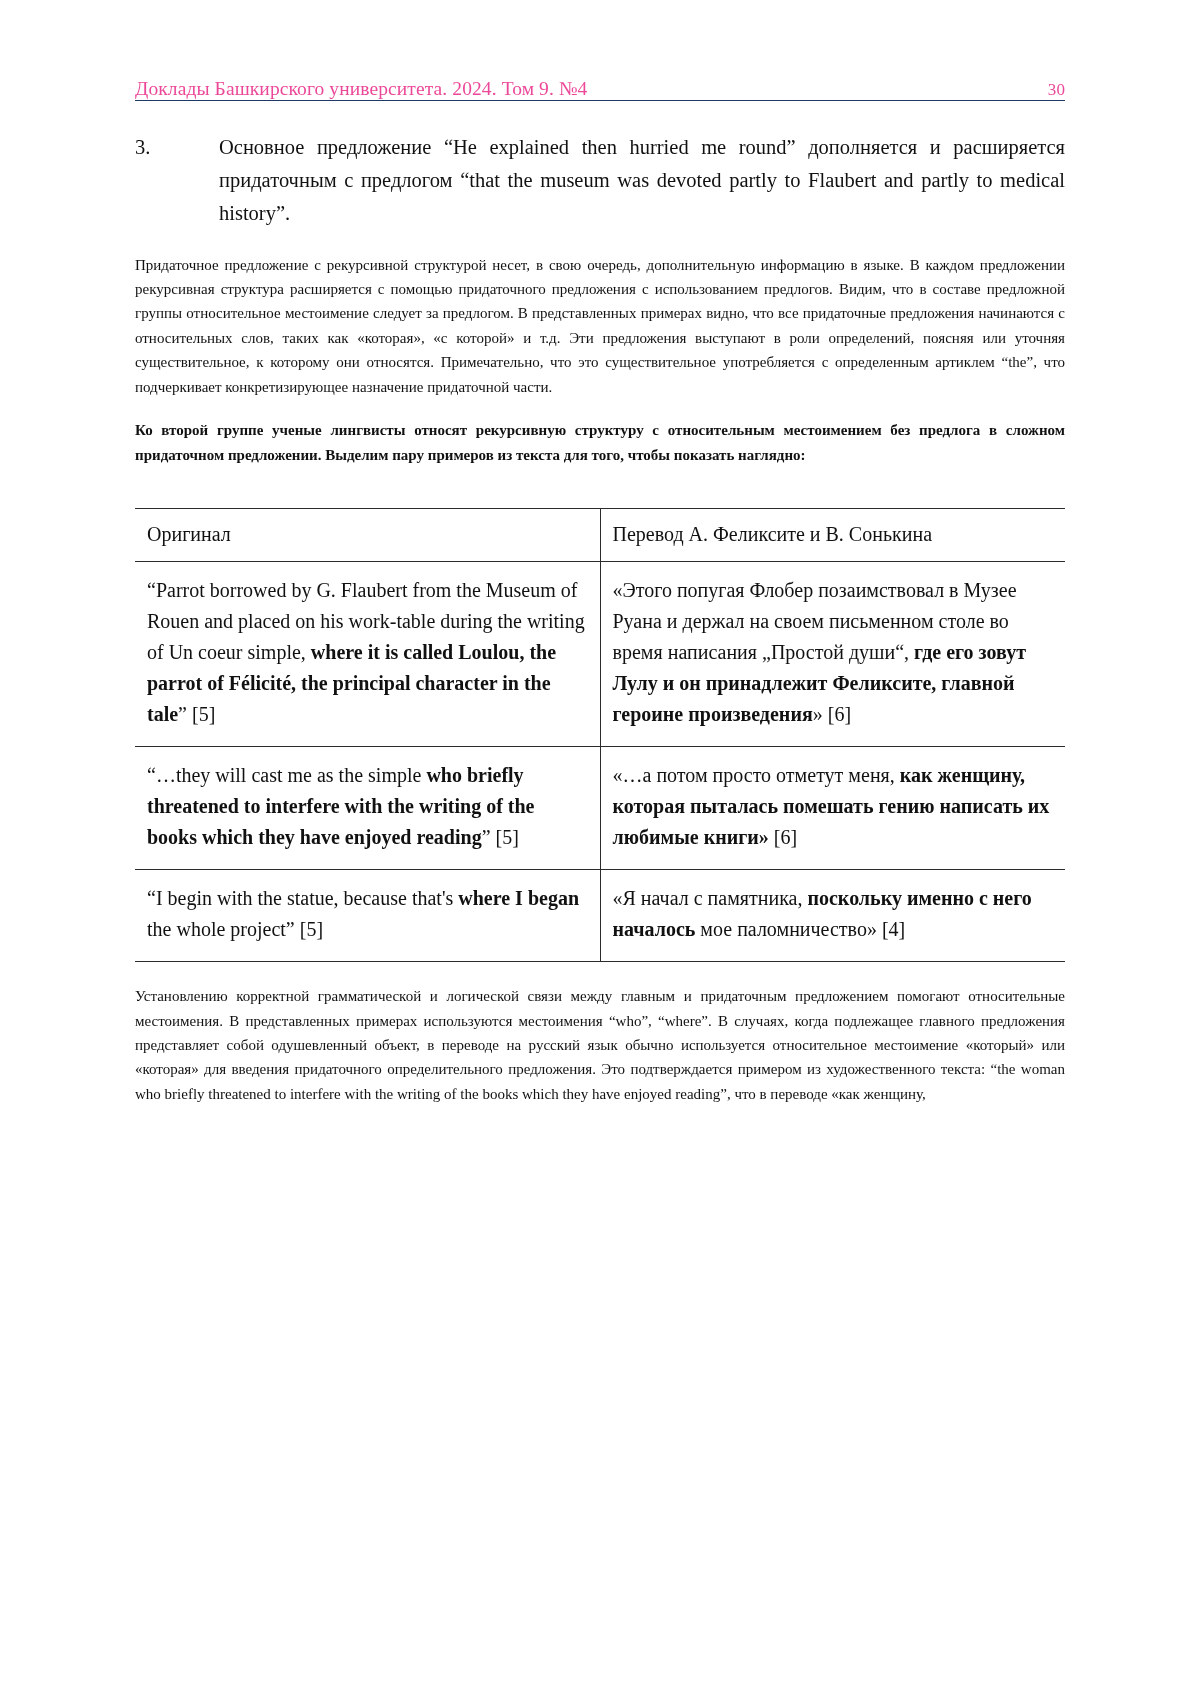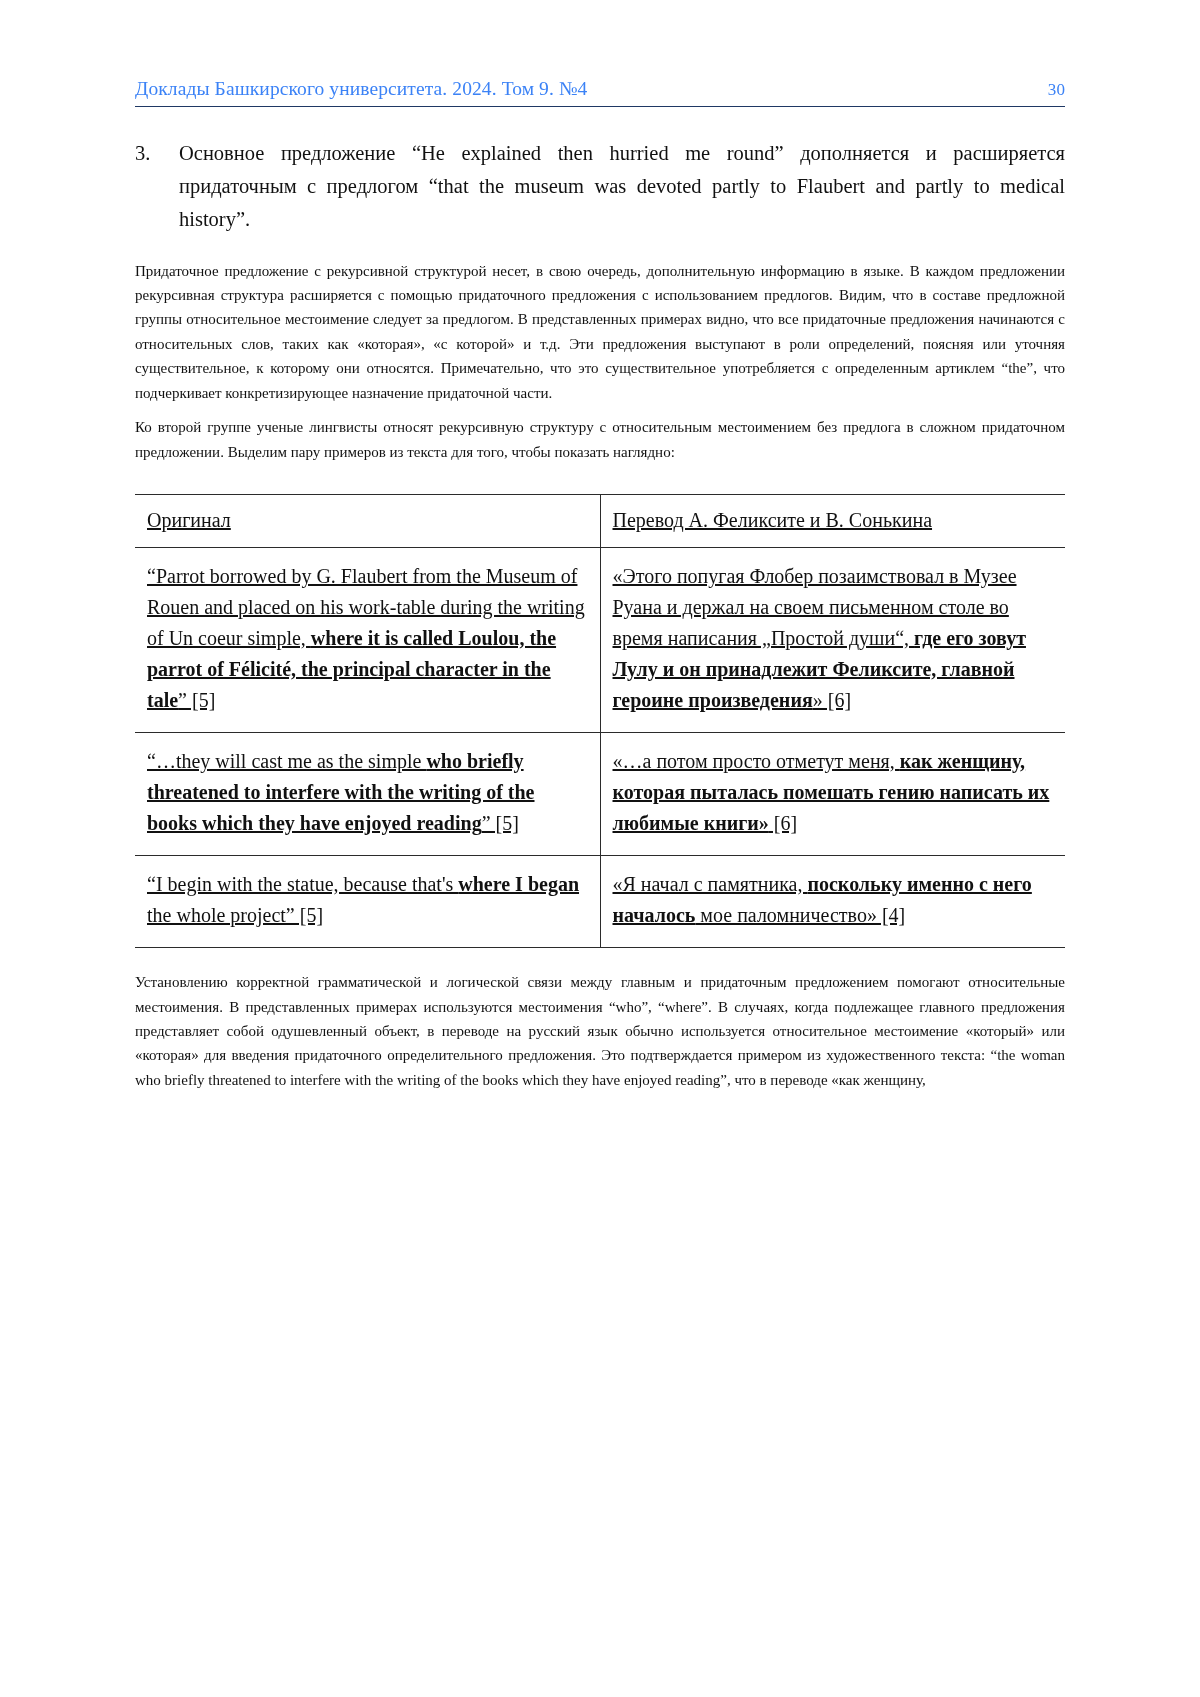--- a/index.html
+++ b/index.html
@@ -20,62 +20,61 @@
     width: 1200px;
     height: 1697px;
     box-sizing: border-box;
     padding: 78px 135px 0 135px;
   }
   
   .running-head {
     display: flex;
     align-items: baseline;
     justify-content: space-between;
-    color: #3b82f6;
+    color: #ec4899;
     font-size: 19.5px;
     letter-spacing: 0.1px;
-    padding-bottom: 6px;
     border-bottom: 1.6px solid #1f3864;
   }
   .running-head .rh-left { white-space: nowrap; }
   .running-head .rh-right { font-size: 17px; }
 
   
   .numbered-item {
     display: flex;
     margin-top: 30px;
     font-size: 20.5px;
     line-height: 1.62;
   }
   .numbered-item .num {
     width: 44px;
     flex: 0 0 44px;
   }
   .numbered-item .item-body {
     flex: 1 1 auto;
     text-align: justify;
+    margin-left: 40px;
   }
 
   
   p.body-par {
     font-size: 15px;
     line-height: 1.63;
     text-align: justify;
     margin: 22px 0 0 0;
     hyphens: manual;
   }
-  p.tight { margin-top: 10px; }
+  p.tight { margin-top: 19px; font-weight: bold; }
 
   
   table.examples {
     width: 100%;
     border-collapse: collapse;
-    margin-top: 30px;
+    margin-top: 41px;
     font-size: 20px;
-    text-decoration: underline;
   }
   table.examples td, table.examples th {
     vertical-align: top;
     padding: 13px 14px 16px 12px;
     line-height: 1.55;
     text-align: left;
     font-weight: normal;
   }
   table.examples thead th {
     padding-top: 10px;

